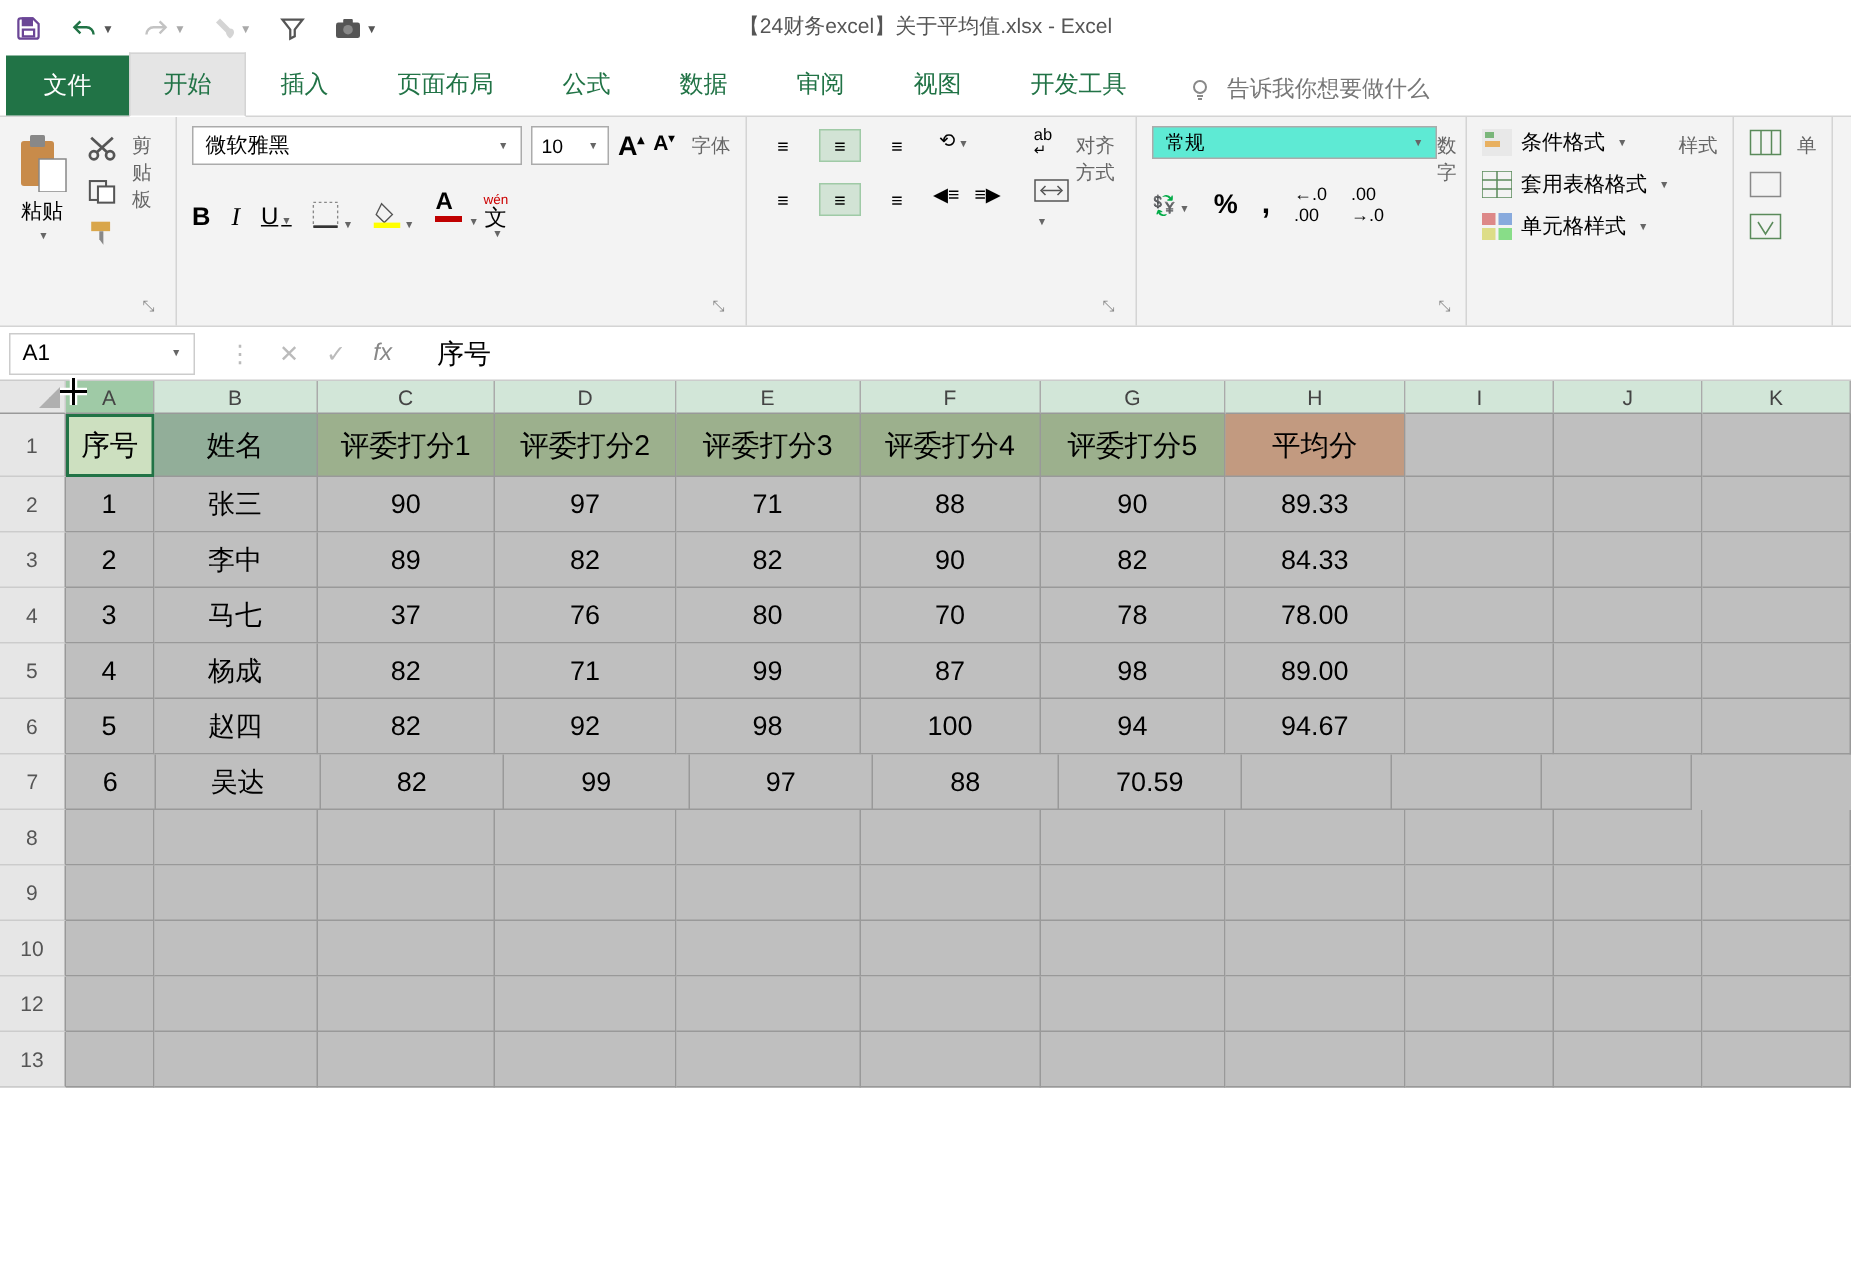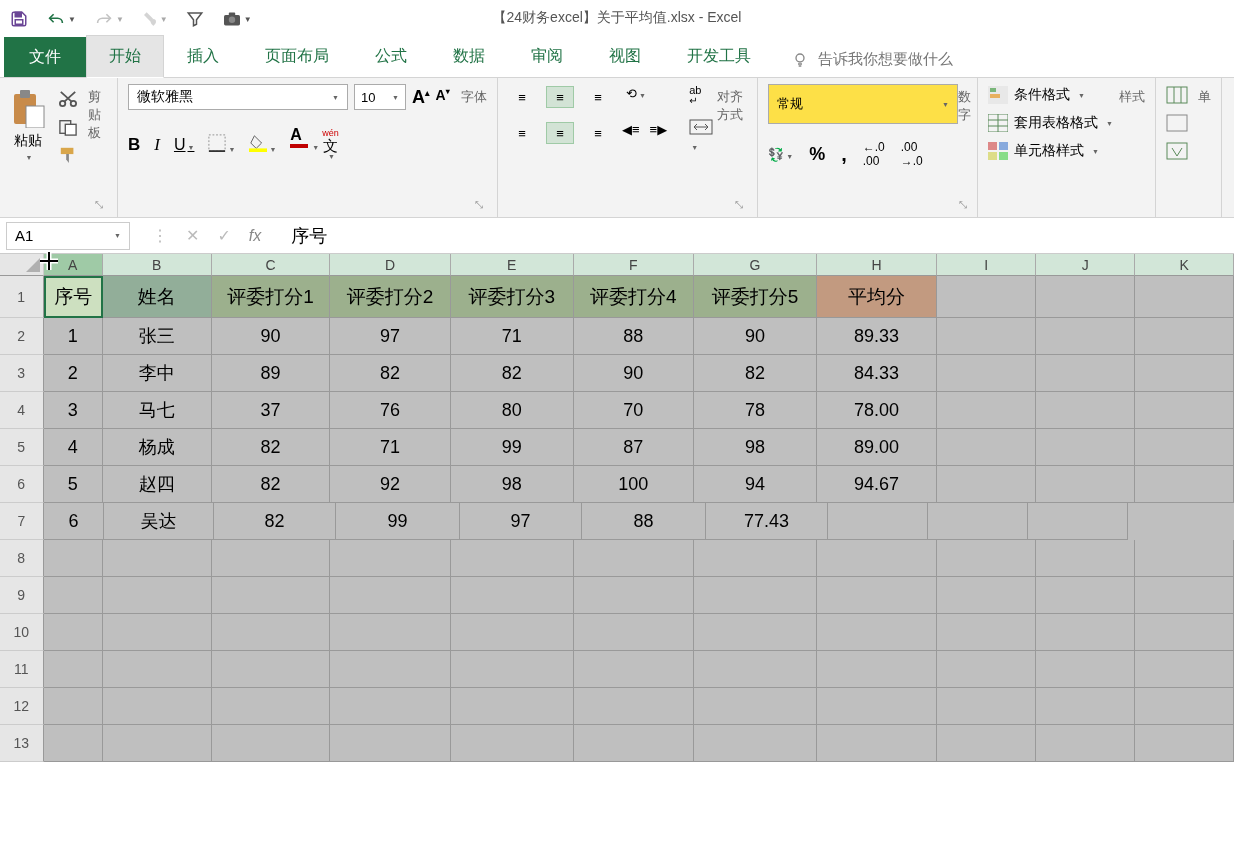--- a/index.html
+++ b/index.html
@@ -34,21 +34,21 @@
 .font-top { display:flex; align-items:center; gap:6px; }
 .font-name { width:220px; height:26px; border:1px solid #ababab; background:#fff; display:flex; align-items:center; padding:0 8px; font-size:14px; justify-content:space-between;}
 .font-size { width:52px; height:26px; border:1px solid #ababab; background:#fff; display:flex; align-items:center; padding:0 6px; justify-content:space-between;}
 .grow-shrink { display:flex; gap:6px;}
 .font-bot { display:flex; align-items:center; gap:14px; margin-top:16px;}
 .font-col { display:flex; flex-direction:column;}
 .dd2 { font-size:7px; color:#666; margin-left:2px;}
 .align-btn { width:28px; height:22px; display:flex; align-items:center; justify-content:center; border:1px solid transparent;}
 .align-btn.on { border-color:#9fcaa6; background:#d2e3d5;}
 
-.num-top { width:190px; height:40px; border:1px solid #ababab; background:#fde047; display:flex; align-items:center; padding:0 8px; justify-content:space-between;}
+.num-top { width:190px; height:22px; border:1px solid #ababab; background:#5eead4; display:flex; align-items:center; padding:0 8px; justify-content:space-between;}
 .num-bot { display:flex; gap:16px; margin-top:16px; align-items:center;}
 
 .styles-col { display:flex; flex-direction:column; gap:10px; padding-top:2px;}
 .style-item { display:flex; align-items:center; gap:6px; font-size:14px; cursor:pointer;}
 .style-ico { width:20px; height:18px; }
 
 
 .fbar { height:36px; display:flex; align-items:center; border-bottom:1px solid #ccc; background:#fff;}
 .namebox { width:124px; height:28px; border:1px solid #ccc; margin:0 6px; display:flex; align-items:center; padding:0 8px; justify-content:space-between; font-size:15px;}
 .fx-btns { display:flex; gap:18px; padding:0 16px; color:#bbb; font-size:16px; align-items:center;}
@@ -440,21 +440,21 @@
         <div class="cell cw-r"></div>
       </div>
       <div class="row">
         <div class="rowh">7</div>
         <div class="cell cw-a">6</div>
         <div class="cell cw-b">吴达</div>
         <div class="cell cw-d">82</div>
         <div class="cell cw-e">99</div>
         <div class="cell cw-f">97</div>
         <div class="cell cw-g">88</div>
-        <div class="cell cw-h">77.43</div>
+        <div class="cell cw-h">70.59</div>
         <div class="cell cw-r"></div>
         <div class="cell cw-r"></div>
         <div class="cell cw-r"></div>
       </div>
       <div class="row">
         <div class="rowh">8</div>
         <div class="cell cw-a"></div>
         <div class="cell cw-b"></div>
         <div class="cell cw-c"></div>
         <div class="cell cw-d"></div>
@@ -488,34 +488,20 @@
         <div class="cell cw-d"></div>
         <div class="cell cw-e"></div>
         <div class="cell cw-f"></div>
         <div class="cell cw-g"></div>
         <div class="cell cw-h"></div>
         <div class="cell cw-r"></div>
         <div class="cell cw-r"></div>
         <div class="cell cw-r"></div>
       </div>
       <div class="row">
-        <div class="rowh">11</div>
-        <div class="cell cw-a"></div>
-        <div class="cell cw-b"></div>
-        <div class="cell cw-c"></div>
-        <div class="cell cw-d"></div>
-        <div class="cell cw-e"></div>
-        <div class="cell cw-f"></div>
-        <div class="cell cw-g"></div>
-        <div class="cell cw-h"></div>
-        <div class="cell cw-r"></div>
-        <div class="cell cw-r"></div>
-        <div class="cell cw-r"></div>
-      </div>
-      <div class="row">
         <div class="rowh">12</div>
         <div class="cell cw-a"></div>
         <div class="cell cw-b"></div>
         <div class="cell cw-c"></div>
         <div class="cell cw-d"></div>
         <div class="cell cw-e"></div>
         <div class="cell cw-f"></div>
         <div class="cell cw-g"></div>
         <div class="cell cw-h"></div>
         <div class="cell cw-r"></div>

